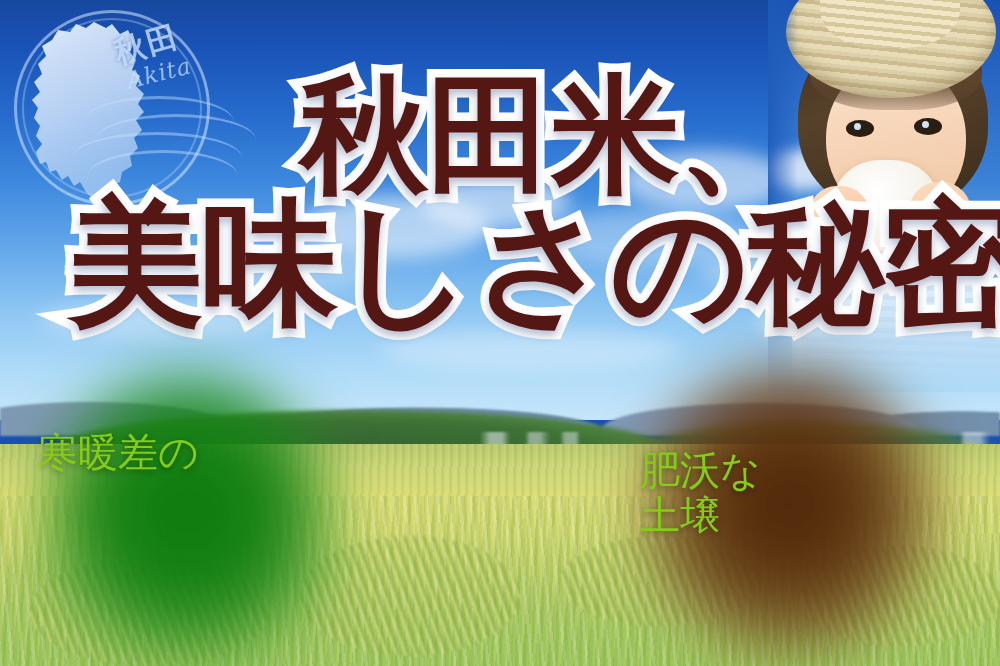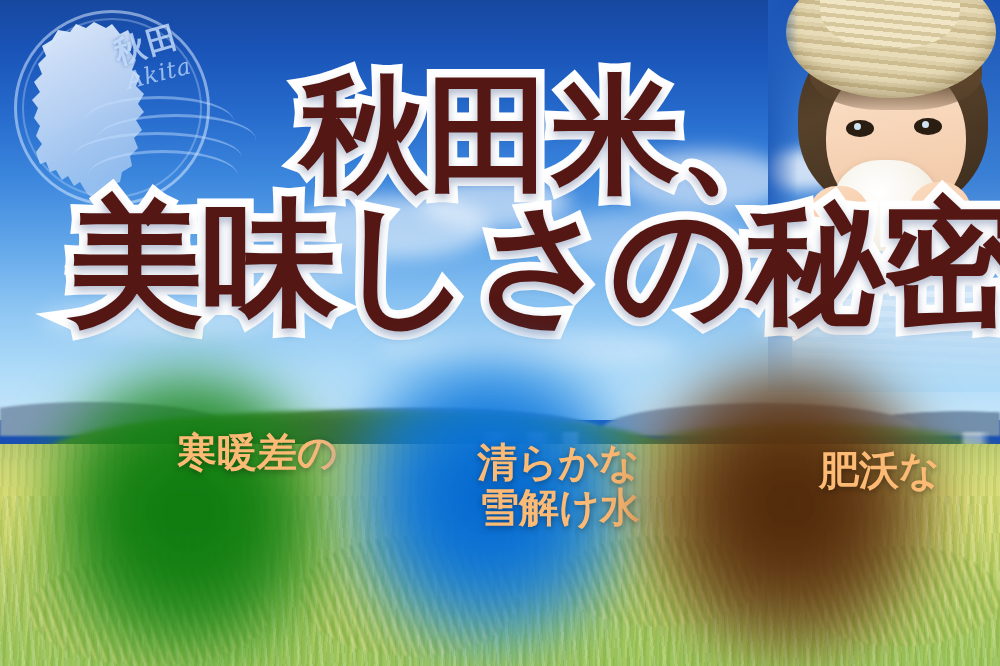--- a/index.html
+++ b/index.html
@@ -169,23 +169,23 @@
 
   
   .badges{position:absolute;left:0;top:330px;width:1000px;height:336px;z-index:8;}
   .badge{position:absolute;width:300px;height:300px;}
   .badge .glow{
     position:absolute;inset:0;border-radius:50%;
     filter:blur(26px);
   }
   .badge .txt{
     position:absolute;left:0;right:0;
-    text-align:right;
+    text-align:left;
     font-family:"DejaVu Serif","Liberation Serif",serif;
-    font-weight:700;color:#fdba74;
+    font-weight:400;color:#84cc16;
     text-shadow:0 2px 6px rgba(0,0,0,.38);
     line-height:1.12;
   }
   .badge .txt span{display:block;}
 
   .badge.climate{left:38px;top:38px;}
   .badge.climate .glow{background:radial-gradient(circle at 50% 48%,#0f7a10 0%,#138013 34%,rgba(24,132,24,.78) 52%,rgba(40,150,35,.42) 68%,rgba(60,160,40,.14) 82%,rgba(80,170,50,0) 92%);}
   .badge.climate .txt{top:62px;font-size:40px;}
 
   .badge.water{left:340px;top:22px;}
@@ -331,30 +331,24 @@
 
   <div class="badges">
 
     <div class="badge climate">
       <div class="glow"></div>
       <div class="txt">
         <span>寒暖差の</span>
       </div>
     </div>
 
-    <div class="badge water">
-      <div class="glow"></div>
-      <div class="txt">
-        <span>清らかな</span>
-        <span>雪解け水</span>
-      </div>
-    </div>
 
     <div class="badge soil">
       <div class="glow"></div>
       <div class="txt">
         <span>肥沃な</span>
+        <span>土壌</span>
       </div>
     </div>
 
   </div>
 
 </div>
 
 </body></html>

